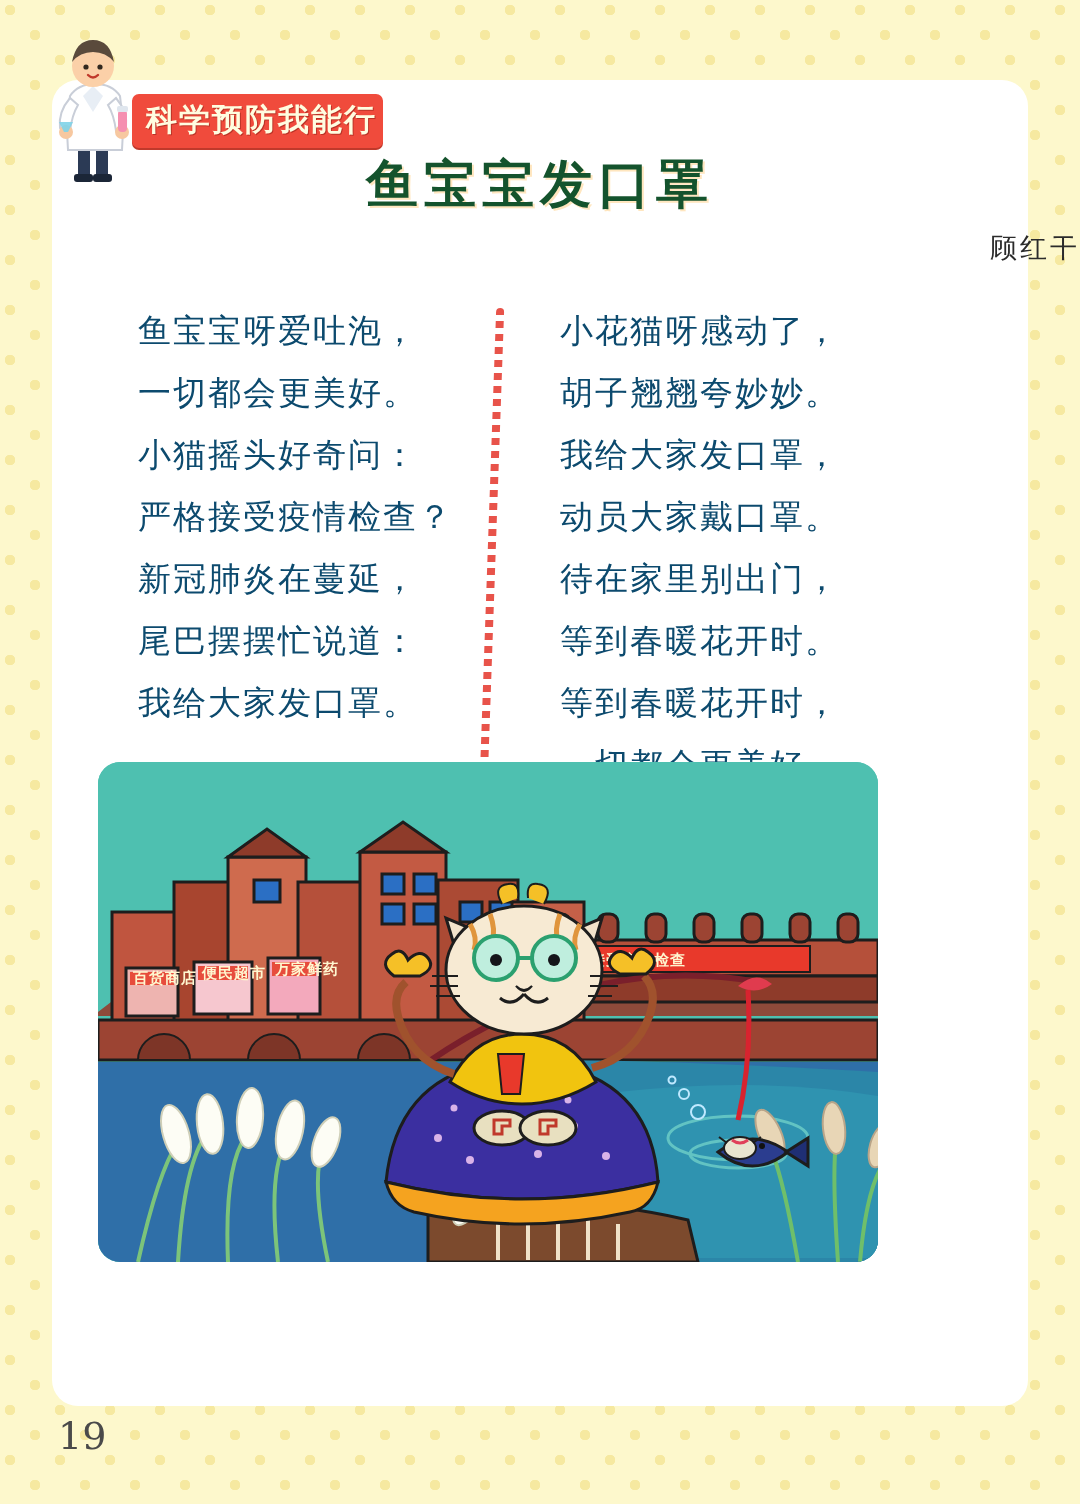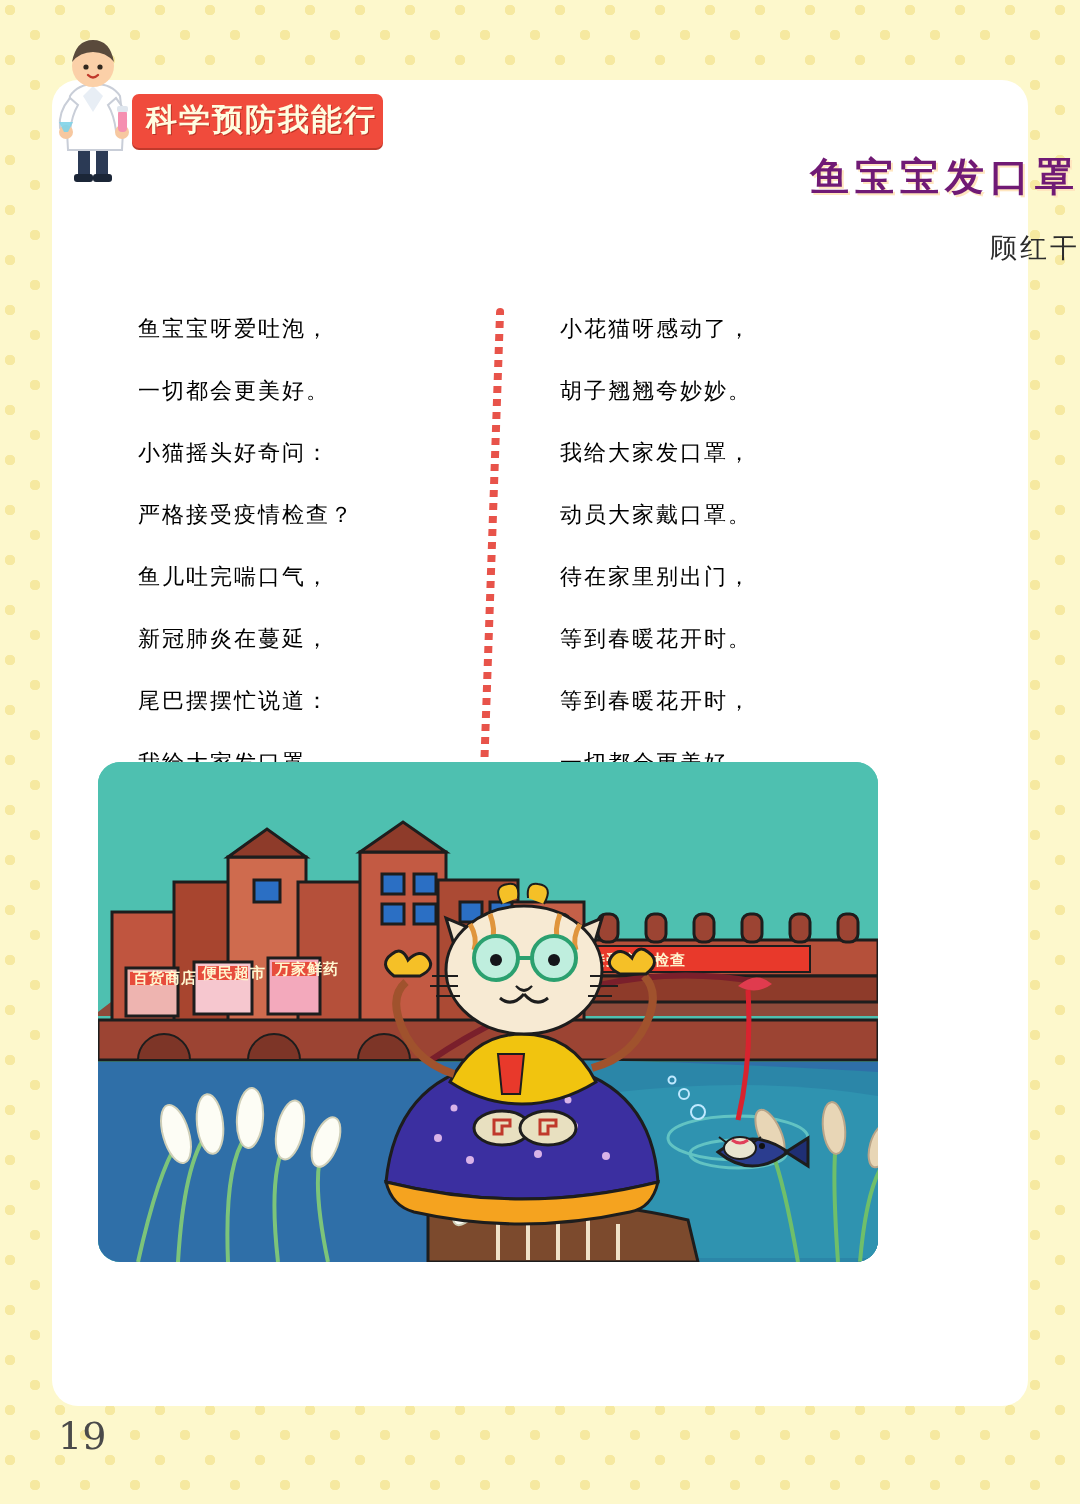--- a/index.html
+++ b/index.html
@@ -64,25 +64,25 @@
     color: #fffde0;
     letter-spacing: 2px;
     white-space: nowrap;
     text-shadow: 1px 1px 0 #b93226;
   }
   .title {
     position: absolute;
     left: 0;
     right: 0;
     top: 150px;
-    text-align: right;
+    text-align: center;
     font-family: "DejaVu Sans", sans-serif;
-    font-size: 39px;
+    font-size: 52px;
     font-weight: bold;
-    color: #701a75;
+    color: #14532d;
     letter-spacing: 6px;
     text-shadow: 2px 2px 0 #ffe6bf;
   }
   .author {
     position: absolute;
     left: 0;
     right: 0;
     top: 230px;
     text-align: right;
     font-family: "DejaVu Serif", serif;
@@ -97,23 +97,23 @@
     width: 790px;
     display: flex;
     justify-content: space-between;
   }
   .poem-col {
     width: 330px;
   }
   .poem-col.left { padding-left: 38px; }
   .poem-col.right { padding-left: 48px; }
   .poem-line {
-    font-family: Liberation Mono, monospace;
-    font-size: 22px;
-    color: #000000;
+    font-family: Liberation Serif, serif;
+    font-size: 33px;
+    color: #0c4a6e;
     line-height: 62px;
     letter-spacing: 2px;
     white-space: nowrap;
   }
   .divider {
     position: absolute;
     left: 488px;
     top: 308px;
     width: 8px;
     height: 470px;
@@ -197,21 +197,20 @@
 <div class="author">顾红干</div>
 
 <div class="divider"></div>
 
 <div class="poem">
   <div class="poem-col left">
     <div class="poem-line">鱼宝宝呀爱吐泡，</div>
     <div class="poem-line">一切都会更美好。</div>
     <div class="poem-line">小猫摇头好奇问：</div>
     <div class="poem-line">严格接受疫情检查？</div>
-    <div class="poem-line">鱼儿吐完喘口气，</div>
     <div class="poem-line">新冠肺炎在蔓延，</div>
     <div class="poem-line">尾巴摆摆忙说道：</div>
     <div class="poem-line">我给大家发口罩。</div>
   </div>
   <div class="poem-col right">
     <div class="poem-line">小花猫呀感动了，</div>
     <div class="poem-line">胡子翘翘夸妙妙。</div>
     <div class="poem-line">我给大家发口罩，</div>
     <div class="poem-line">动员大家戴口罩。</div>
     <div class="poem-line">待在家里别出门，</div>

